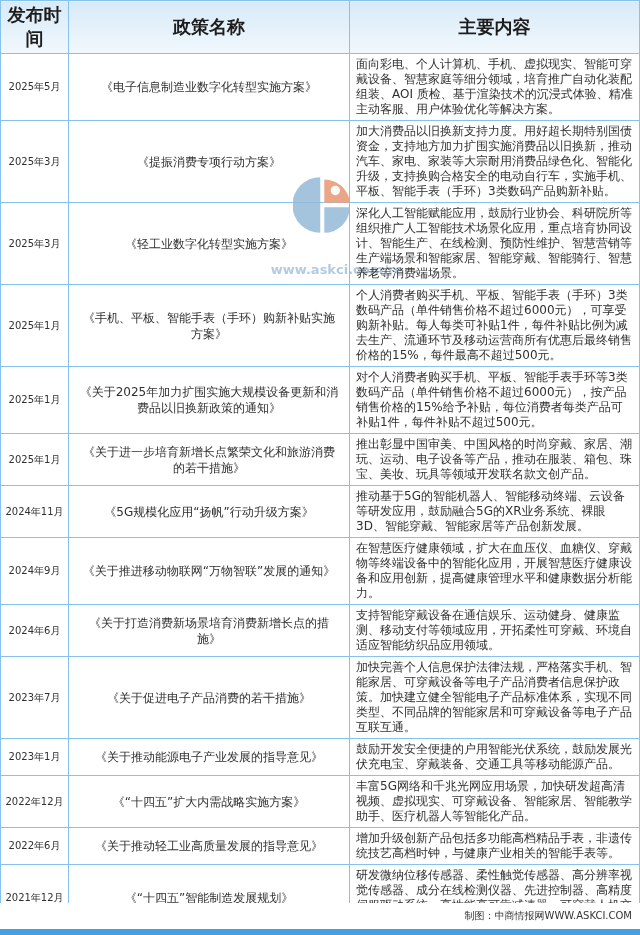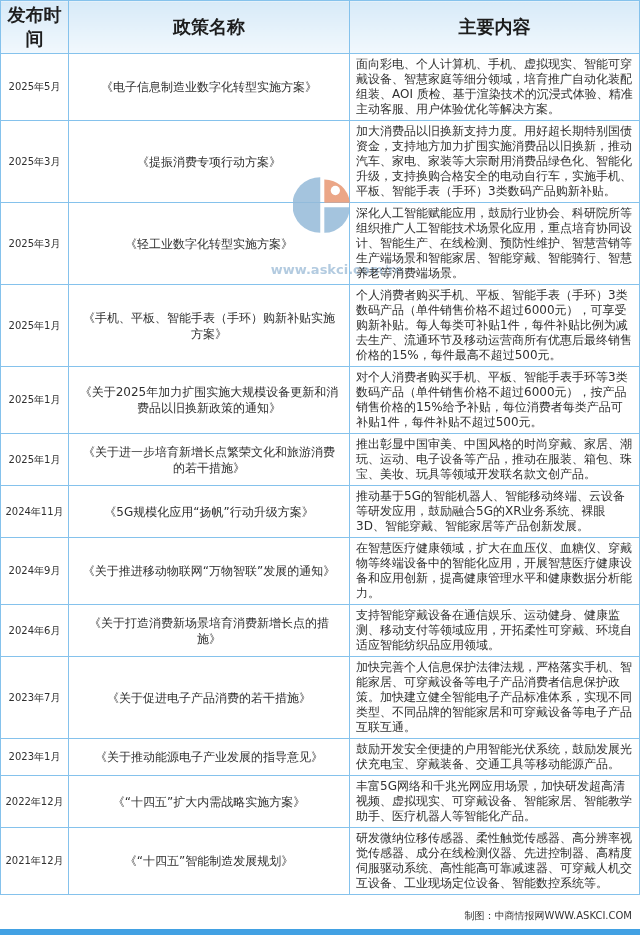--- a/index.html
+++ b/index.html
@@ -155,20 +155,25 @@
         <td class="cell-name">《关于推动能源电子产业发展的指导意见》</td>
         <td class="cell-content">鼓励开发安全便捷的户用智能光伏系统，鼓励发展光伏充电宝、穿戴装备、交通工具等移动能源产品。</td>
       </tr>
 
       <tr>
         <td class="cell-date">2022年12月</td>
         <td class="cell-name">《“十四五”扩大内需战略实施方案》</td>
         <td class="cell-content">丰富5G网络和千兆光网应用场景，加快研发超高清视频、虚拟现实、可穿戴设备、智能家居、智能教学助手、医疗机器人等智能化产品。</td>
       </tr>
 
+      <tr>
+        <td class="cell-date">2022年6月</td>
+        <td class="cell-name">《关于推动轻工业高质量发展的指导意见》</td>
+        <td class="cell-content">增加升级创新产品包括多功能高档精品手表，非遗传统技艺高档时钟，与健康产业相关的智能手表等。</td>
+      </tr>
 
       <tr>
         <td class="cell-date">2021年12月</td>
         <td class="cell-name">《“十四五”智能制造发展规划》</td>
         <td class="cell-content">研发微纳位移传感器、柔性触觉传感器、高分辨率视觉传感器、成分在线检测仪器、先进控制器、高精度伺服驱动系统、高性能高可靠减速器、可穿戴人机交互设备、工业现场定位设备、智能数控系统等。</td>
       </tr>
     </tbody>
     </table>
 
   </div>

